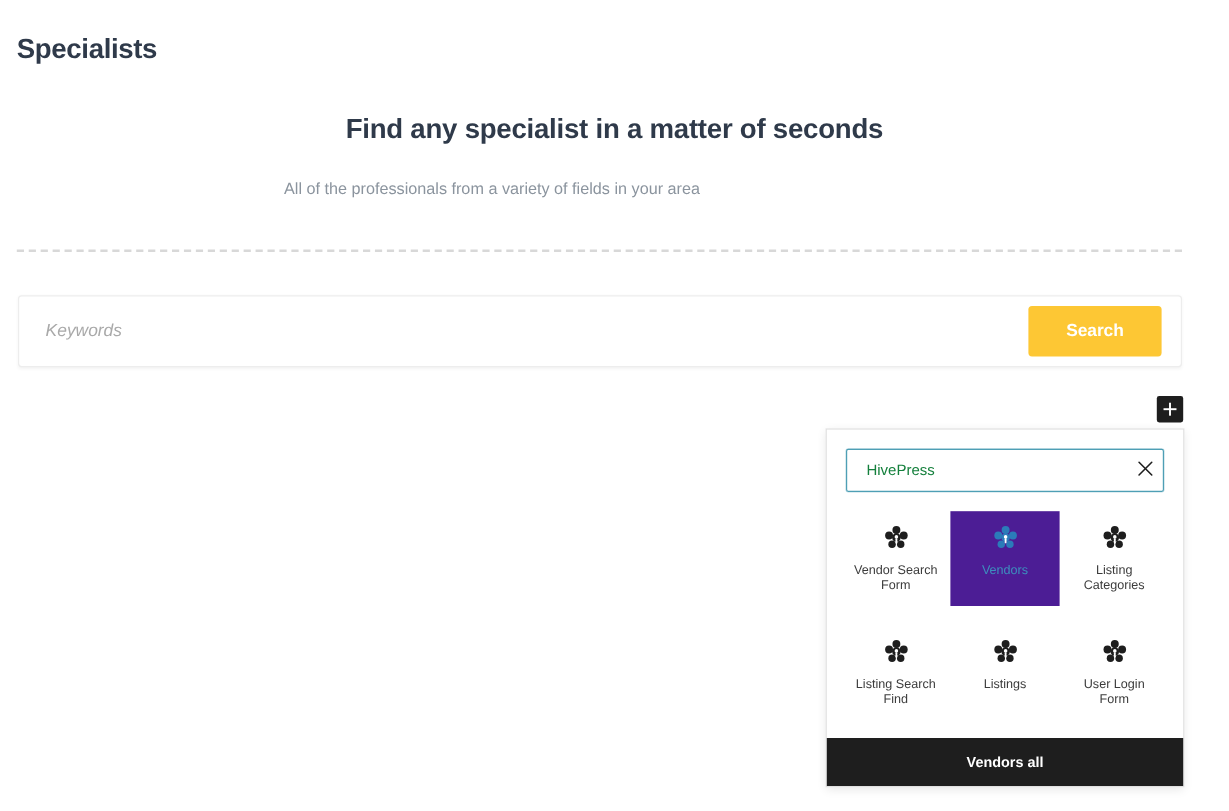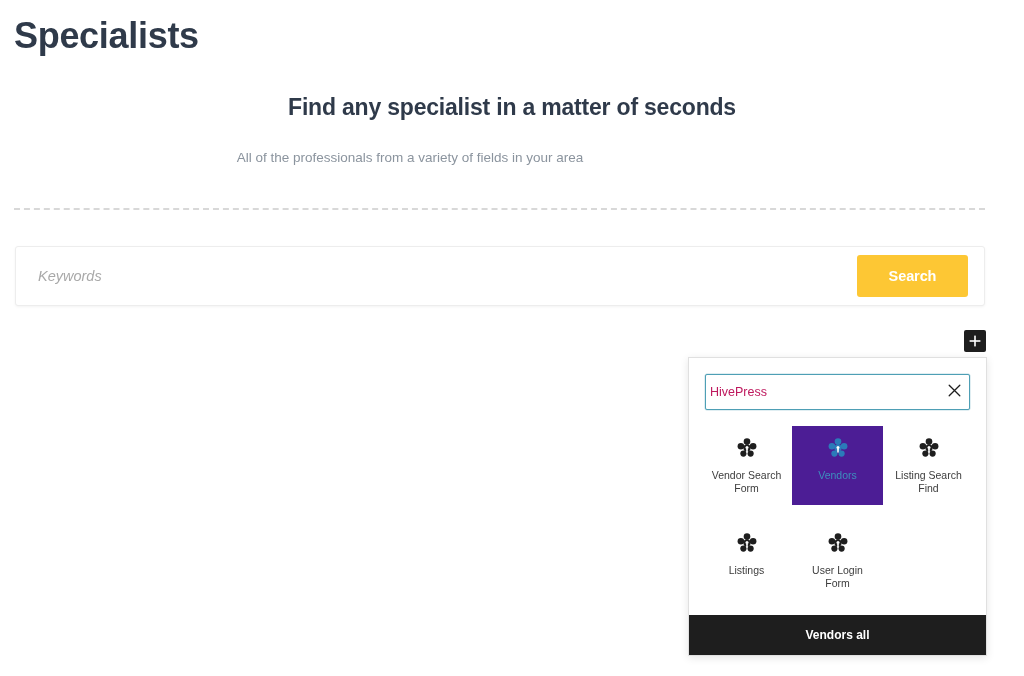--- a/index.html
+++ b/index.html
@@ -16,22 +16,22 @@
     position: relative;
     width: 1024px;
     height: 676px;
     background: #ffffff;
   }
 
   
   .page-title {
     position: absolute;
     left: 14px;
-    top: 16px;
-    font-size: 36px;
+    top: 28px;
+    font-size: 23px;
     font-weight: 700;
     color: #2f3a4a;
     letter-spacing: -0.3px;
     line-height: 1.1;
   }
 
   
   .hero-heading {
     position: absolute;
     left: 0;
@@ -187,22 +187,23 @@
   }
 
   .inserter-search-input {
     flex: 1 1 auto;
     height: 34px;
     border: none;
     outline: none;
     background: transparent;
     font-family: "Liberation Sans", sans-serif;
     font-size: 12.5px;
-    color: #be185d;
+    color: #15803d;
     padding-left: 4px;
+    margin-left: 12px;
   }
   .inserter-search-input::placeholder { color: #9b9b9b; }
 
   .inserter-clear-btn {
     flex: 0 0 auto;
     width: 30px;
     height: 34px;
     border: none;
     background: transparent;
     cursor: pointer;
@@ -346,20 +347,35 @@
         <circle cx="12" cy="5.6" r="3.3" fill="currentColor"></circle>
         <circle cx="5.9" cy="10.3" r="3.3" fill="currentColor"></circle>
         <circle cx="18.1" cy="10.3" r="3.3" fill="currentColor"></circle>
         <circle cx="8.4" cy="17.6" r="3.1" fill="currentColor"></circle>
         <circle cx="15.6" cy="17.6" r="3.1" fill="currentColor"></circle>
         <circle cx="12" cy="11.9" r="3.6" fill="currentColor"></circle>
         <circle cx="12" cy="11.4" r="1.5" fill="#ffffff"></circle>
         <rect x="11.25" y="12.6" width="1.5" height="4.2" rx="0.7" fill="#ffffff"></rect>
       </svg>
     </span>
+    <span class="block-label">Listing Categories</span>
+  </button>
+        <button class="block-item">
+    <span class="block-icon">
+      <svg viewBox="0 0 24 24" width="24" height="24" aria-hidden="true">
+        <circle cx="12" cy="5.6" r="3.3" fill="currentColor"></circle>
+        <circle cx="5.9" cy="10.3" r="3.3" fill="currentColor"></circle>
+        <circle cx="18.1" cy="10.3" r="3.3" fill="currentColor"></circle>
+        <circle cx="8.4" cy="17.6" r="3.1" fill="currentColor"></circle>
+        <circle cx="15.6" cy="17.6" r="3.1" fill="currentColor"></circle>
+        <circle cx="12" cy="11.9" r="3.6" fill="currentColor"></circle>
+        <circle cx="12" cy="11.4" r="1.5" fill="#ffffff"></circle>
+        <rect x="11.25" y="12.6" width="1.5" height="4.2" rx="0.7" fill="#ffffff"></rect>
+      </svg>
+    </span>
     <span class="block-label">Listing Search Find</span>
   </button>
         <button class="block-item">
     <span class="block-icon">
       <svg viewBox="0 0 24 24" width="24" height="24" aria-hidden="true">
         <circle cx="12" cy="5.6" r="3.3" fill="currentColor"></circle>
         <circle cx="5.9" cy="10.3" r="3.3" fill="currentColor"></circle>
         <circle cx="18.1" cy="10.3" r="3.3" fill="currentColor"></circle>
         <circle cx="8.4" cy="17.6" r="3.1" fill="currentColor"></circle>
         <circle cx="15.6" cy="17.6" r="3.1" fill="currentColor"></circle>

